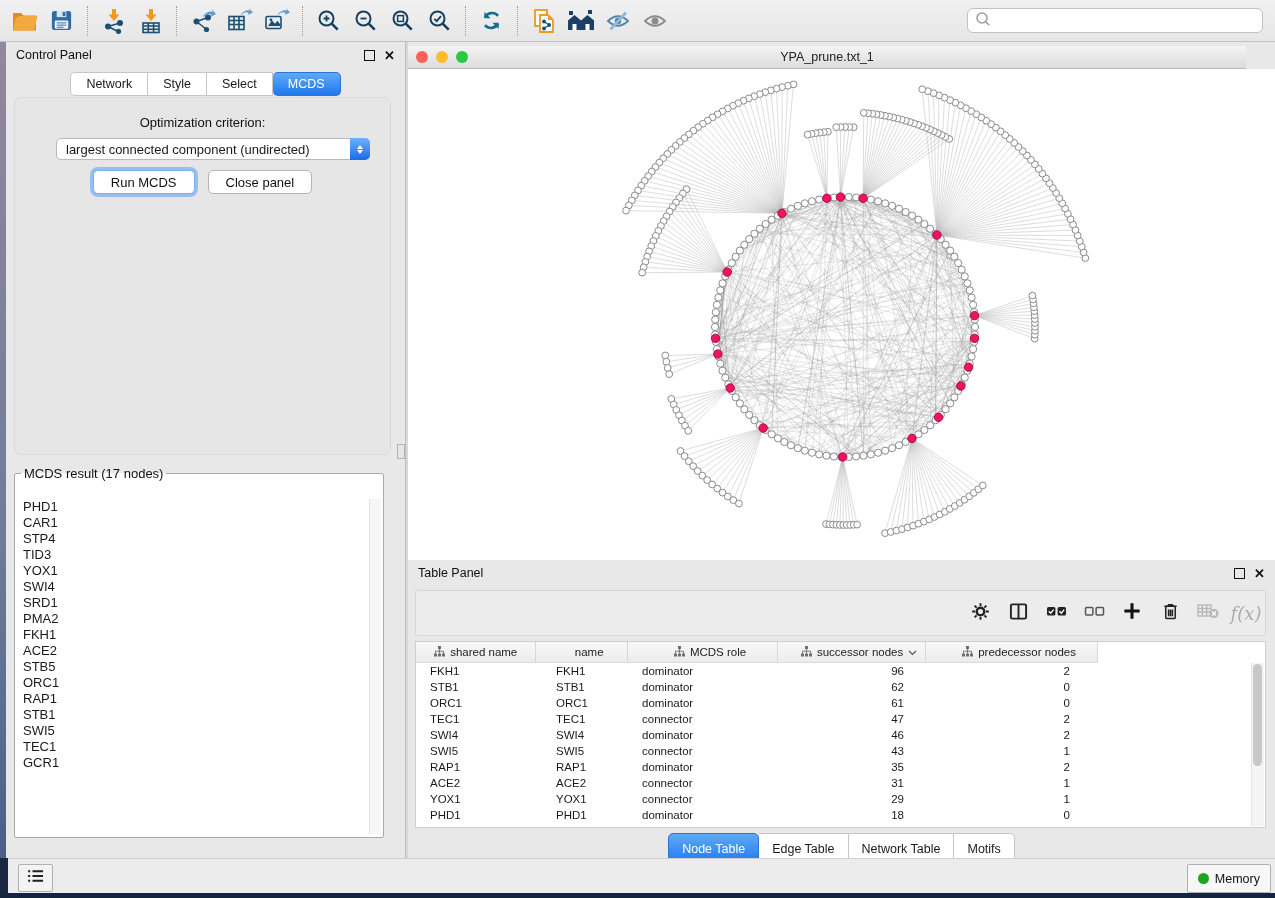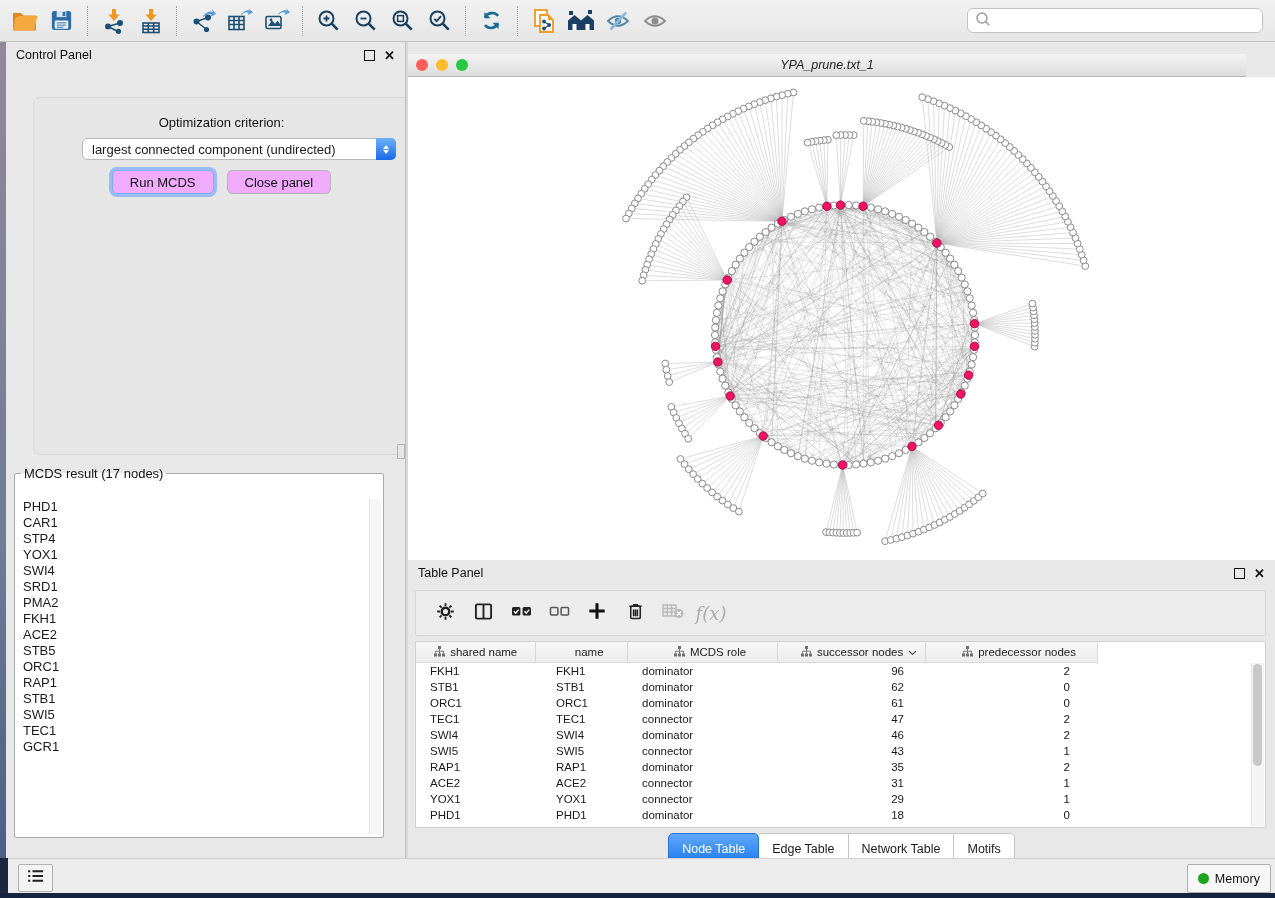--- a/index.html
+++ b/index.html
@@ -27,62 +27,62 @@
   .wc{margin-left:auto;display:flex;align-items:center;gap:9px;}
   .wc-float{width:9px;height:9px;border:1.6px solid #111;background:transparent;}
   .wc-close{font-size:13px;font-weight:bold;color:#111;line-height:1;}
   .cp-tabs{position:absolute;left:0;top:30px;width:100%;display:flex;justify-content:center;}
   .cp-tab{background:#fff;border:1px solid #c6c6c6;border-left-width:0;padding:4px 15px;
           font-size:12.5px;color:#1a1a1a;cursor:default;}
   .cp-tab:first-child{border-left-width:1px;border-radius:5px 0 0 5px;}
   .cp-tab:last-child{border-radius:0 5px 5px 0;}
   .cp-tab.active{background:linear-gradient(#5fa9f8,#1e78ef);color:#fff;border-color:#2a74d8;border-radius:5px;}
   .cp-inner{position:absolute;left:8px;top:55px;width:377px;height:358px;background:#e7e6e7;
-            border:1px solid #dad9da;border-radius:7px;box-sizing:border-box;margin-left:19px;}
+            border:1px solid #dad9da;border-radius:7px;box-sizing:border-box;}
   .opt-label{margin-top:17px;text-align:center;font-size:13px;color:#111;}
-  .mac-select{position:absolute;left:48px;top:40px;width:314px;height:22px;background:#fff;
+  .mac-select{position:absolute;left:41px;top:40px;width:314px;height:22px;background:#fff;
               border:1px solid #b9b9b9;border-radius:5px;box-sizing:border-box;display:flex;align-items:center;}
   .mac-select .val{flex:1;font-size:13px;padding-left:9px;white-space:nowrap;overflow:hidden;}
   .stepper{width:20px;height:22px;margin:-1px -1px -1px 0;border-radius:0 5px 5px 0;
            background:linear-gradient(#6db2fa,#1a6ae8);display:flex;flex-direction:column;
            align-items:center;justify-content:center;gap:1px;}
   .stepper i{width:0;height:0;border-left:3.5px solid transparent;border-right:3.5px solid transparent;}
   .stepper .up{border-bottom:4.5px solid #fff;}
   .stepper .dn{border-top:4.5px solid #fff;}
   .btnrow{position:absolute;left:0;top:72px;width:100%;display:flex;justify-content:center;gap:13px;}
-  .mac-btn{height:22px;background:#f0abfc;border:1px solid #b5b5b5;border-radius:5px;
+  .mac-btn{height:22px;background:#ffffff;border:1px solid #b5b5b5;border-radius:5px;
            font-size:13px;padding:0 17px;display:flex;align-items:center;color:#111;}
   .mac-btn.focus{box-shadow:0 0 0 3px rgba(90,155,250,.55);border-color:#7aaef5;}
   fieldset.mcds{position:absolute;left:8px;top:424px;width:370px;height:372px;margin:0;
                 background:#fff;border:1px solid #a9a9a9;border-radius:2px;box-sizing:border-box;padding:2px 0 0 0;}
   fieldset.mcds legend{font-size:13px;color:#111;margin-left:6px;padding:0 3px;}
   .mcds-list{position:absolute;left:2px;top:18px;right:14px;bottom:3px;overflow:hidden;
              font-size:13px;line-height:16px;padding-left:6px;}
   .mcds-item{height:16px;}
   .mcds-scroll{position:absolute;right:2px;top:18px;bottom:3px;width:11px;background:#f6f6f6;
                border-left:1px solid #e3e3e3;}
   
   .splitter{position:absolute;left:405px;top:42px;width:3px;height:816px;background:#d8d8d8;
             border-left:1px solid #bfbfbf;}
   .split-handle{position:absolute;left:397px;top:444px;width:8px;height:15px;background:#e6e6e6;
                 border:1px solid #b3b3b3;box-sizing:border-box;}
   
   .rightpane{position:absolute;left:408px;top:42px;width:867px;height:816px;background:#e9e8e9;}
-  .netwin{position:absolute;left:0;top:12px;width:838px;height:518px;font-style:italic;}
+  .netwin{position:absolute;left:0;top:4px;width:838px;height:518px;}
   .net-titlebar{position:relative;height:22px;background:linear-gradient(#f4f4f4,#dcdcdc);
                 border-bottom:1px solid #b8b8b8;display:flex;align-items:center;}
   .tl{width:12px;height:12px;border-radius:50%;margin-left:8px;flex:0 0 auto;}
   .tl+.tl{margin-left:8px;}
   .net-title{position:absolute;left:0;width:100%;text-align:center;font-size:12.5px;color:#222;}
   .net-canvas{width:867px;height:496px;background:#fff;}
   
   .tablepanel{position:absolute;left:0;top:518px;width:867px;height:298px;background:#e9e8e9;}
   .tp-toolbar{position:absolute;left:7px;top:30px;width:851px;height:46px;box-sizing:border-box;
               background:#edecec;border:1px solid #d8d7d7;border-radius:2px;display:flex;
-              align-items:center;gap:0;padding-left:10px;}
+              align-items:center;gap:0;padding-left:10px;justify-content:flex-end;}
   .tpbtn{width:38px;height:40px;display:flex;align-items:center;justify-content:center;}
   .fx{font-family:"DejaVu Serif",serif;font-style:italic;font-size:18px;color:#ababab;}
   .tbl{position:absolute;left:7px;top:81px;width:851px;height:187px;background:#fff;
        border:1px solid #cfcfcf;box-sizing:border-box;overflow:hidden;}
   .thead{display:flex;height:20px;background:linear-gradient(#f8f8f8,#ececec);
          border-bottom:1px solid #dadada;width:682px;gap:15px;}
   .th{display:flex;align-items:center;justify-content:center;gap:5px;font-size:11.5px;
       color:#222;border-right:1px solid #d7d7d7;box-sizing:border-box;height:20px;}
   .tbody .tr{display:flex;height:16px;align-items:center;}
   .td{font-size:11.5px;box-sizing:border-box;white-space:nowrap;overflow:hidden;}
@@ -293,40 +293,47 @@
   <div class="leftstrip"></div>
 
   <div class="cpanel">
     <div class="panel-head">
       <span class="panel-title">Control Panel</span>
       <span class="wc">
         <span class="wc-float"></span>
         <span class="wc-close">✕</span>
       </span>
     </div>
+    <div class="cp-tabs" id="cp-tabs">
+        <div class="cp-tab">Network</div>
+        <div class="cp-tab">Style</div>
+        <div class="cp-tab">Select</div>
+        <div class="cp-tab active">MCDS</div>
+      </div>
     <div class="cp-inner">
       <div class="opt-label">Optimization criterion:</div>
       <div class="mac-select">
         <span class="val">largest connected component (undirected)</span>
         <span class="stepper">
             <i class="up"></i>
             <i class="dn"></i>
           </span>
       </div>
       <div class="btnrow">
         <div class="mac-btn focus">Run MCDS</div>
         <div class="mac-btn">Close panel</div>
       </div>
     </div>
     <fieldset class="mcds">
       <legend>MCDS result (17 nodes)</legend>
       <div class="mcds-list" id="mcds-list">
           <div class="mcds-item">PHD1</div>
           <div class="mcds-item">CAR1</div>
           <div class="mcds-item">STP4</div>
+          <div class="mcds-item">TID3</div>
           <div class="mcds-item">YOX1</div>
           <div class="mcds-item">SWI4</div>
           <div class="mcds-item">SRD1</div>
           <div class="mcds-item">PMA2</div>
           <div class="mcds-item">FKH1</div>
           <div class="mcds-item">ACE2</div>
           <div class="mcds-item">STB5</div>
           <div class="mcds-item">ORC1</div>
           <div class="mcds-item">RAP1</div>
           <div class="mcds-item">STB1</div>

